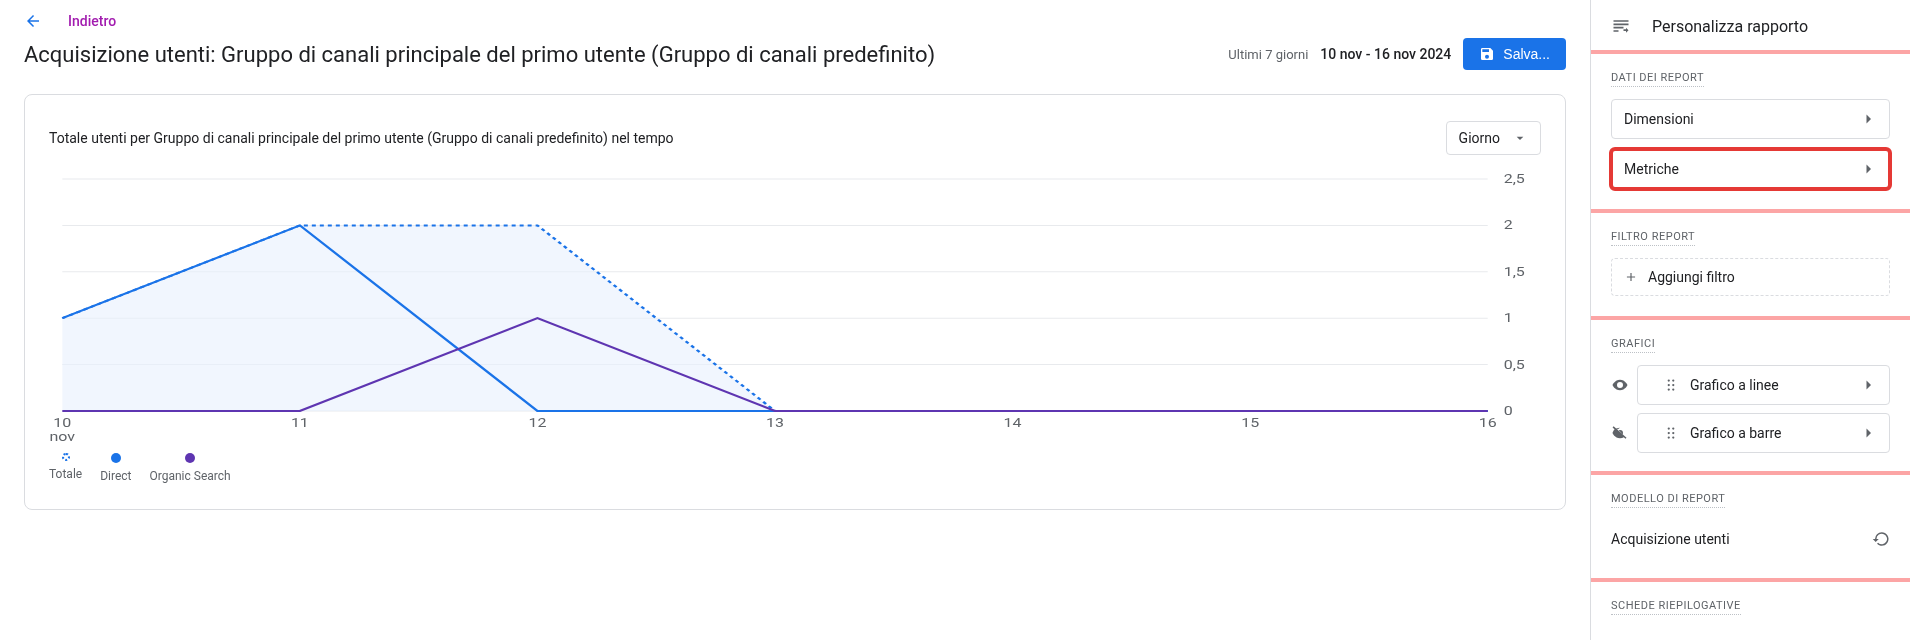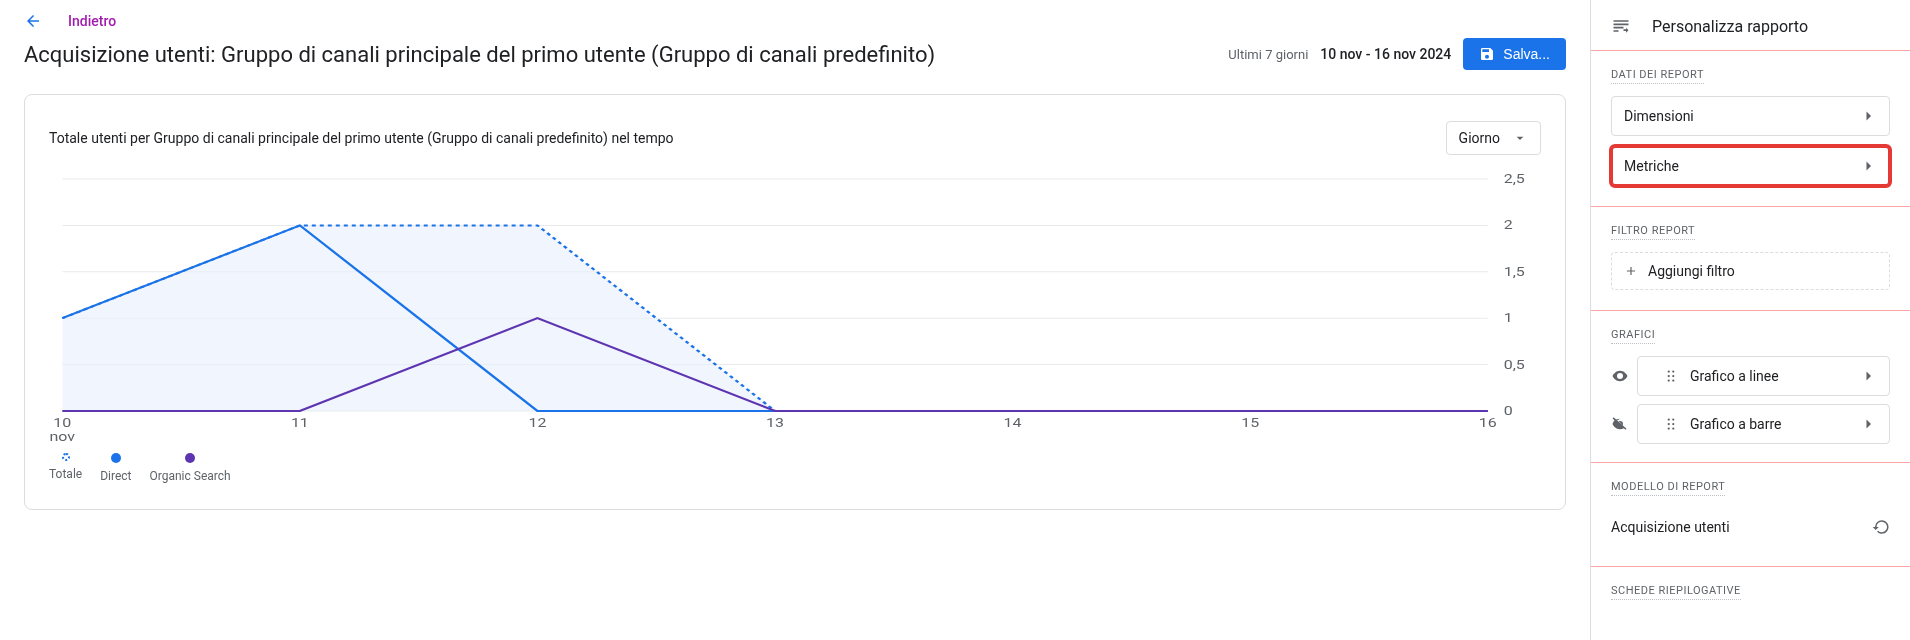--- a/index.html
+++ b/index.html
@@ -39,21 +39,21 @@
 .legend-item { display: inline-flex; align-items: center; gap: 6px; flex-direction: column; }
 .legend-dot { width: 10px; height: 10px; border-radius: 50%; display: inline-block; }
 .legend-dot.dashed { border: 2px dotted #1a73e8; background: transparent; width: 8px; height: 8px; }
 .legend-dot.direct { background: #1a73e8; }
 .legend-dot.organic { background: #5e35b1; }
 
 
 .sb-title-row { display: flex; align-items: center; gap: 21px; padding: 0 20px 14px 20px; }
 .sb-title-row svg { width: 20px; height: 20px; fill: #5f6368; }
 .sb-title { font-size: 16px; color: #202124; }
-.sb-section { padding: 14px 20px 10px 20px; border-top: 1px solid #fca5a5; }
+.sb-section { padding: 14px 20px 10px 20px; border-top: 4px solid #fca5a5; }
 .sb-label { font-size: 11px; color: #5f6368; letter-spacing: 0.5px; text-transform: uppercase; border-bottom: 1px dotted #bdc1c6; display: inline-block; padding-bottom: 2px; margin-bottom: 12px; }
 .sb-item { display: flex; align-items: center; justify-content: space-between; border: 1px solid #dadce0; border-radius: 4px; padding: 10px 12px; margin-bottom: 10px; cursor: pointer; font-size: 14px; }
 .sb-item-left { display: flex; align-items: center; gap: 10px; }
 .sb-item svg.chevron { width: 18px; height: 18px; fill: #5f6368; }
 .sb-item.metrics-highlight { outline: 4px solid #e53935; outline-offset: -2px; }
 .sb-item.dashed { border-style: dashed; }
 .sb-item.noborder { border: none; padding-left: 0; padding-right: 0; cursor: default; }
 .plus-icon { width: 14px; height: 14px; fill: #5f6368; }
 .eye-icon, .drag-icon, .restore-icon { width: 18px; height: 18px; fill: #5f6368; }
 .chart-row { display: flex; align-items: center; gap: 8px; margin-bottom: 8px; }

